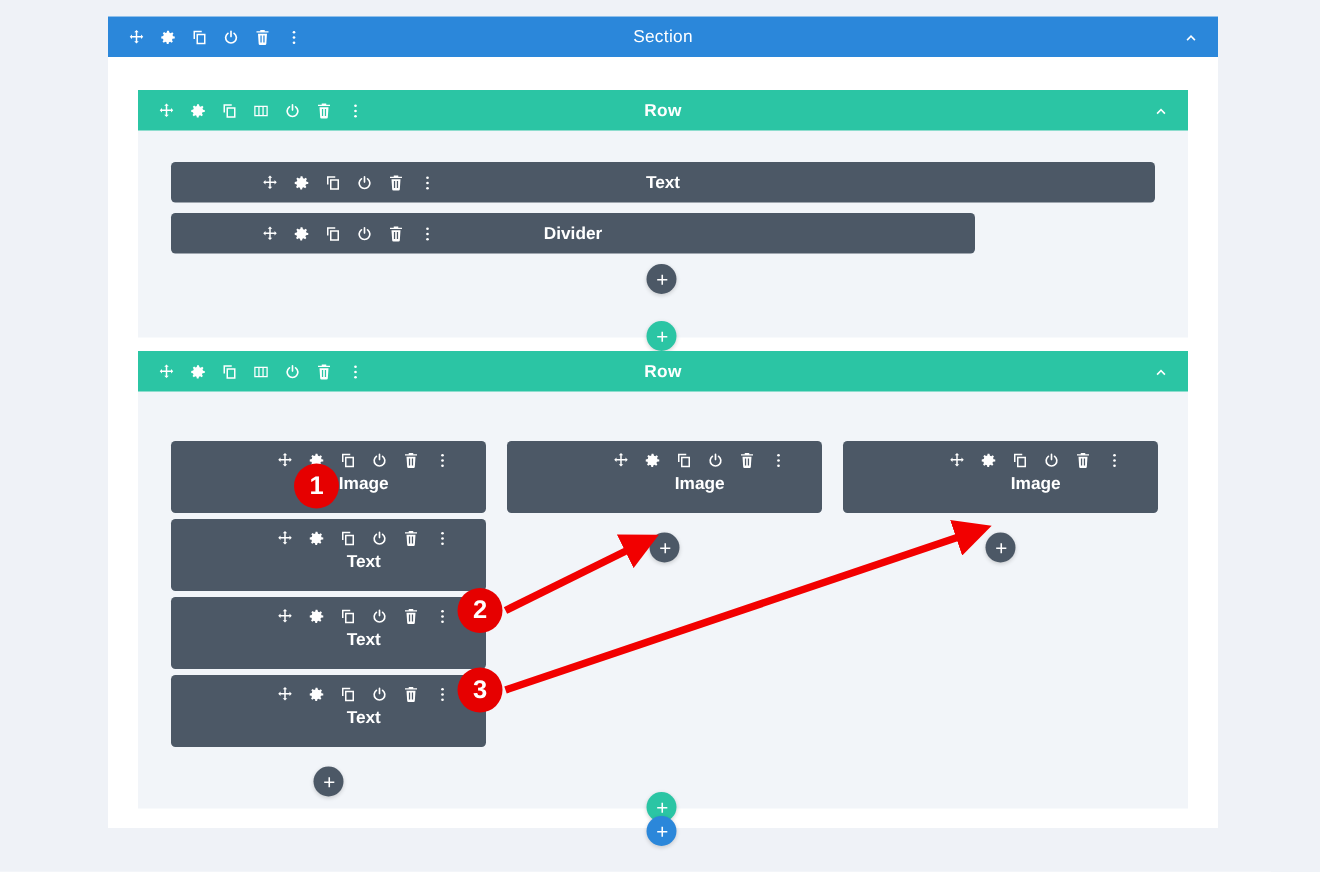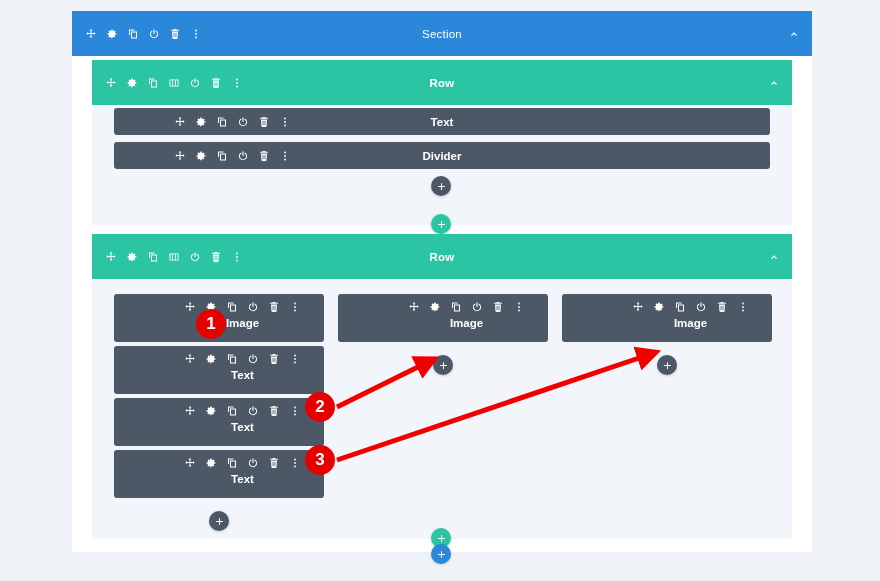--- a/index.html
+++ b/index.html
@@ -13,21 +13,21 @@
 
   
   .section-wrap {
     position: absolute;
     left: 72px; top: 11px;
     width: 740px; height: 541px;
     background: #ffffff;
   }
   .bar {
     position: relative;
-    height: 45px;
+    height: 27px;
     display: flex;
     align-items: center;
     color: #ffffff;
     font-size: 11.5px;
     letter-spacing: .2px;
   }
   .bar-section { background: #2b87da; }
   .bar-row     { background: #2bc5a4; }
 
   .bar-icons {
@@ -259,21 +259,21 @@
               <svg viewBox="0 0 24 24">
                 <circle cx="12" cy="5" r="1.8"></circle>
                 <circle cx="12" cy="12" r="1.8"></circle>
                 <circle cx="12" cy="19" r="1.8"></circle>
               </svg>
             </span>
         </div>
         <div class="bar-label">Text</div>
       </div>
 
-      <div class="module module-wide" style="position:absolute; left:22px; top:82px; width:656px;">
+      <div class="module module-wide" style="position:absolute; left:22px; top:82px; width:536px;">
         <div class="bar-icons">
           <span class="ic">
               <svg viewBox="0 0 24 24">
                 <path d="M12 2l3 3h-2v5h5V8l3 3-3 3v-2h-5v5h2l-3 3-3-3h2v-5H6v2l-3-3 3-3v2h5V5H9l3-3z"></path>
               </svg>
             </span>
           <span class="ic">
               <svg viewBox="0 0 24 24">
                 <path d="M12 8.5a3.5 3.5 0 100 7 3.5 3.5 0 000-7zm0 5.2a1.7 1.7 0 110-3.4 1.7 1.7 0 010 3.4zM21 13.2v-2.4l-2.3-.4a7 7 0 00-.7-1.7l1.3-1.9-1.7-1.7-1.9 1.3a7 7 0 00-1.7-.7L13.2 3h-2.4l-.4 2.3a7 7 0 00-1.7.7L6.8 4.7 5.1 6.4l1.3 1.9a7 7 0 00-.7 1.7L3 10.8v2.4l2.3.4c.16.6.4 1.17.7 1.7l-1.3 1.9 1.7 1.7 1.9-1.3c.53.3 1.1.54 1.7.7l.4 2.3h2.4l.4-2.3c.6-.16 1.17-.4 1.7-.7l1.9 1.3 1.7-1.7-1.3-1.9c.3-.53.54-1.1.7-1.7l2.3-.4z"></path>
               </svg>

